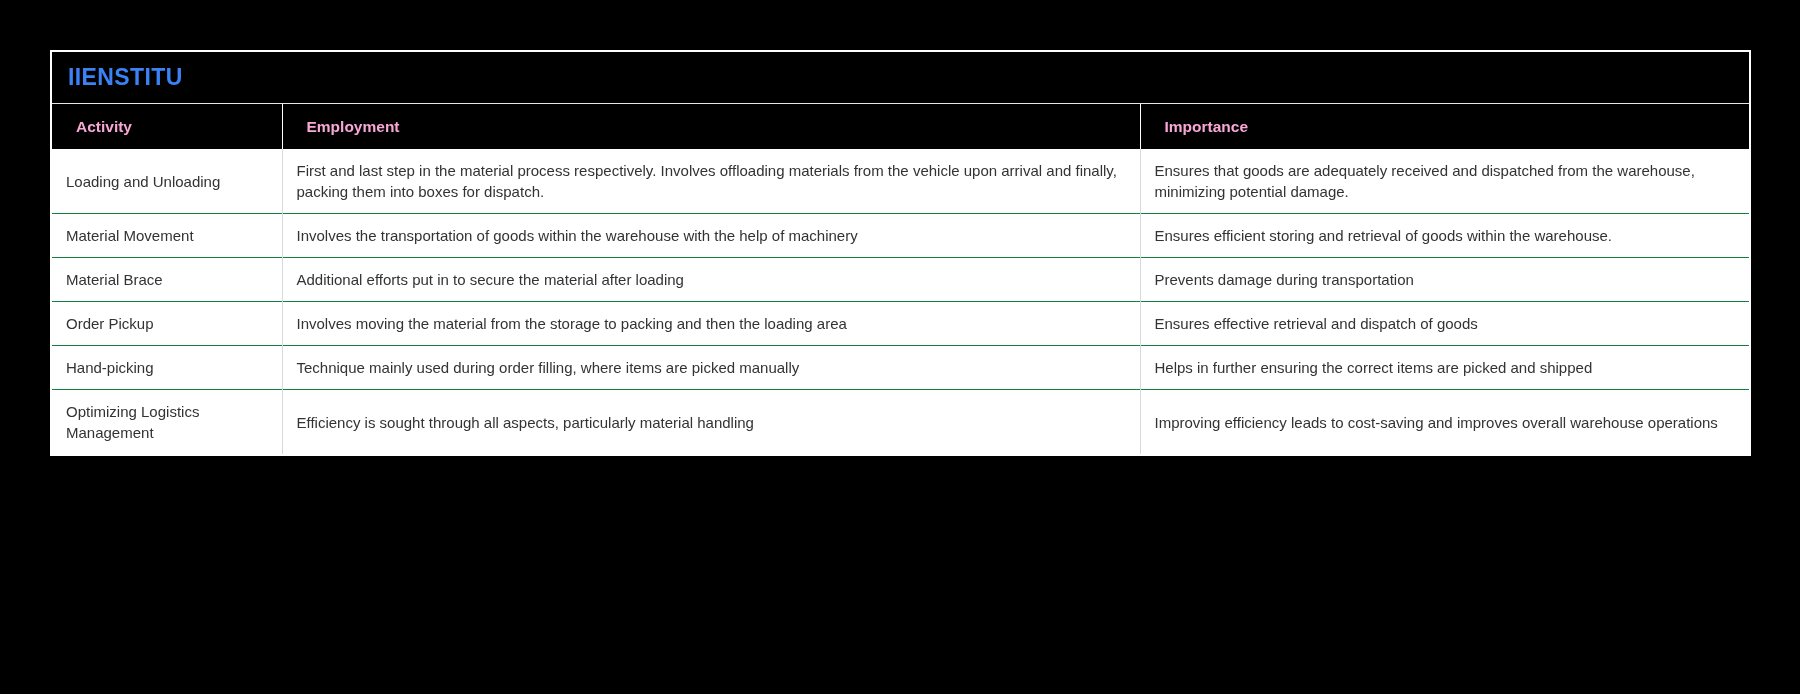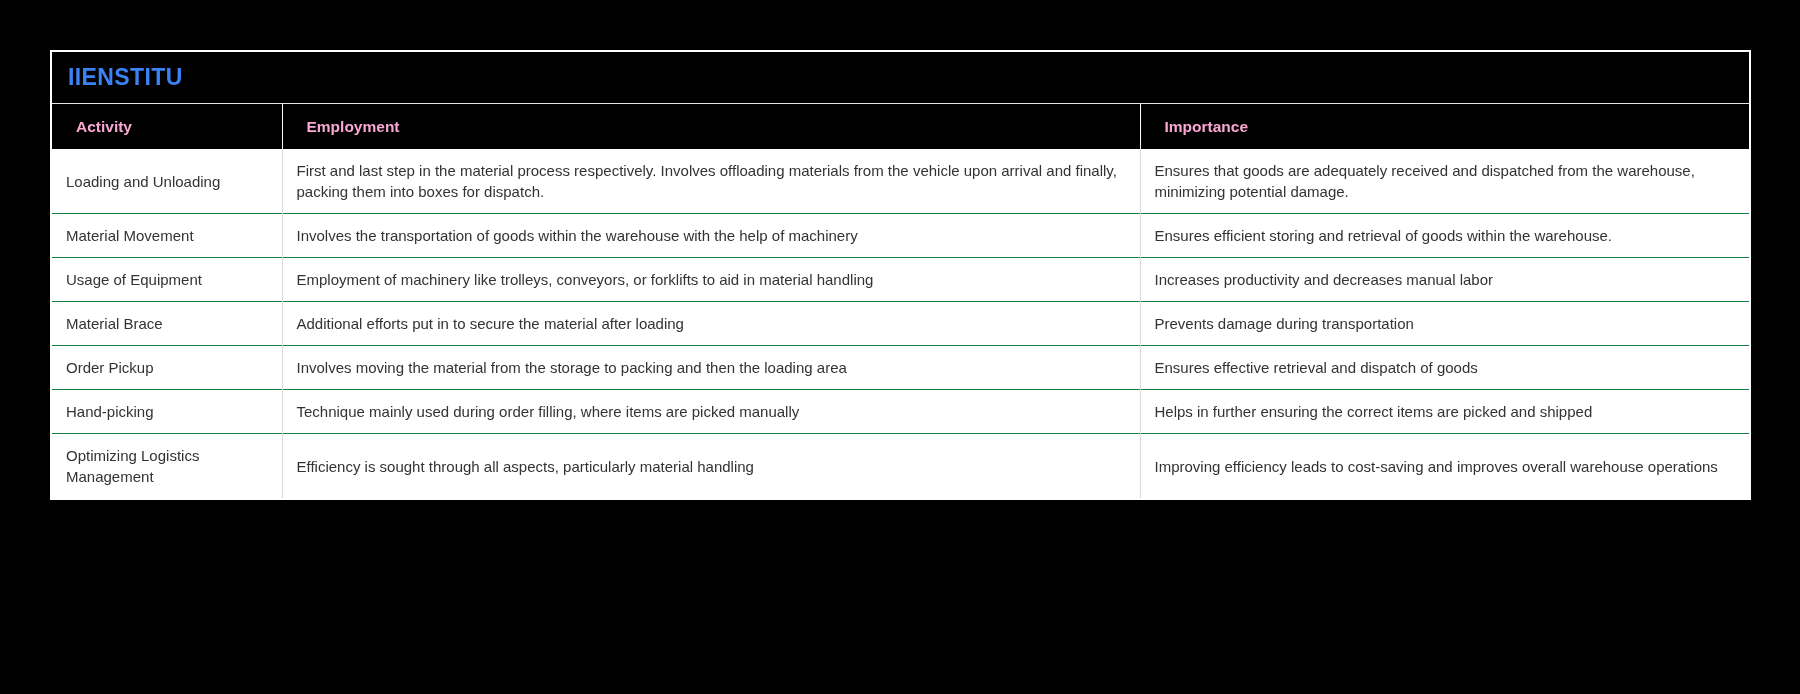--- a/index.html
+++ b/index.html
@@ -95,25 +95,20 @@
         <td>Loading and Unloading</td>
         <td>First and last step in the material process respectively. Involves offloading materials from the vehicle upon arrival and finally, packing them into boxes for dispatch.</td>
         <td>Ensures that goods are adequately received and dispatched from the warehouse, minimizing potential damage.</td>
       </tr>
       <tr>
         <td>Material Movement</td>
         <td>Involves the transportation of goods within the warehouse with the help of machinery</td>
         <td>Ensures efficient storing and retrieval of goods within the warehouse.</td>
       </tr>
       <tr>
-        <td>Usage of Equipment</td>
-        <td>Employment of machinery like trolleys, conveyors, or forklifts to aid in material handling</td>
-        <td>Increases productivity and decreases manual labor</td>
-      </tr>
-      <tr>
         <td>Material Brace</td>
         <td>Additional efforts put in to secure the material after loading</td>
         <td>Prevents damage during transportation</td>
       </tr>
       <tr>
         <td>Order Pickup</td>
         <td>Involves moving the material from the storage to packing and then the loading area</td>
         <td>Ensures effective retrieval and dispatch of goods</td>
       </tr>
       <tr>

